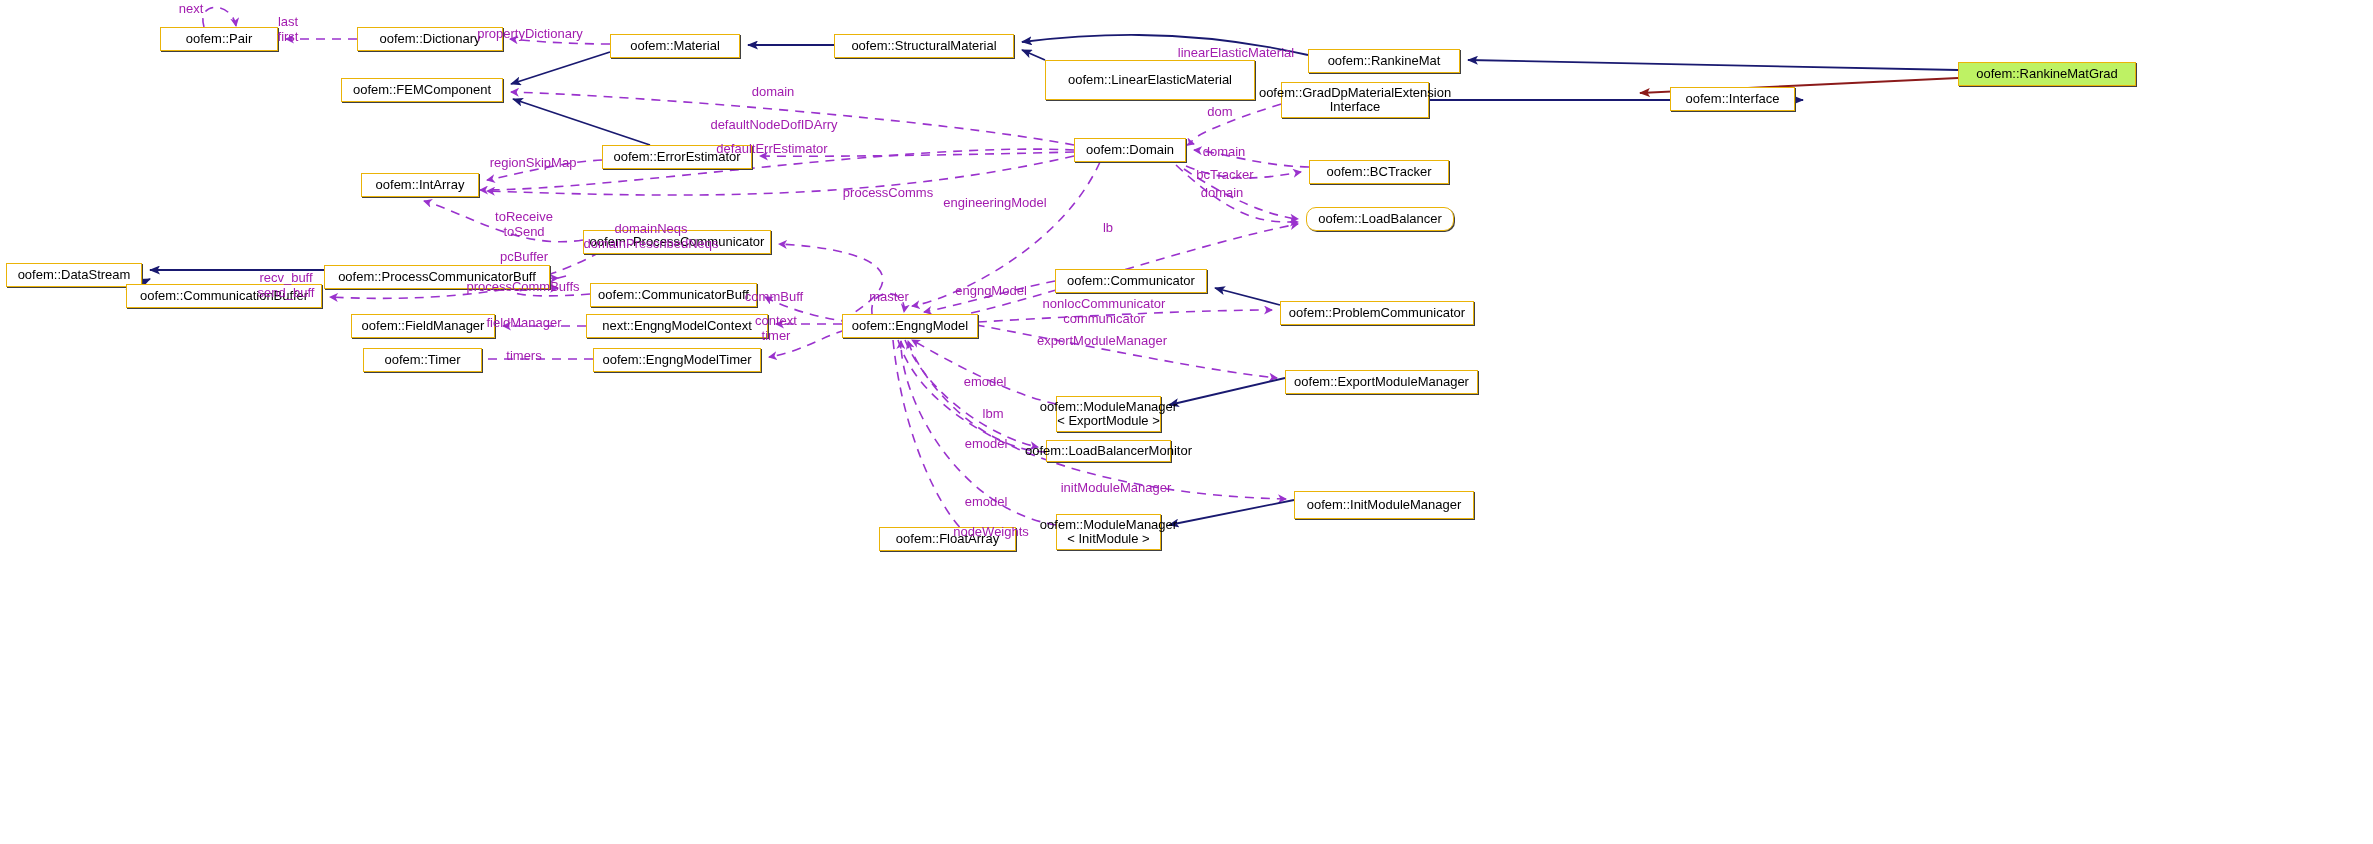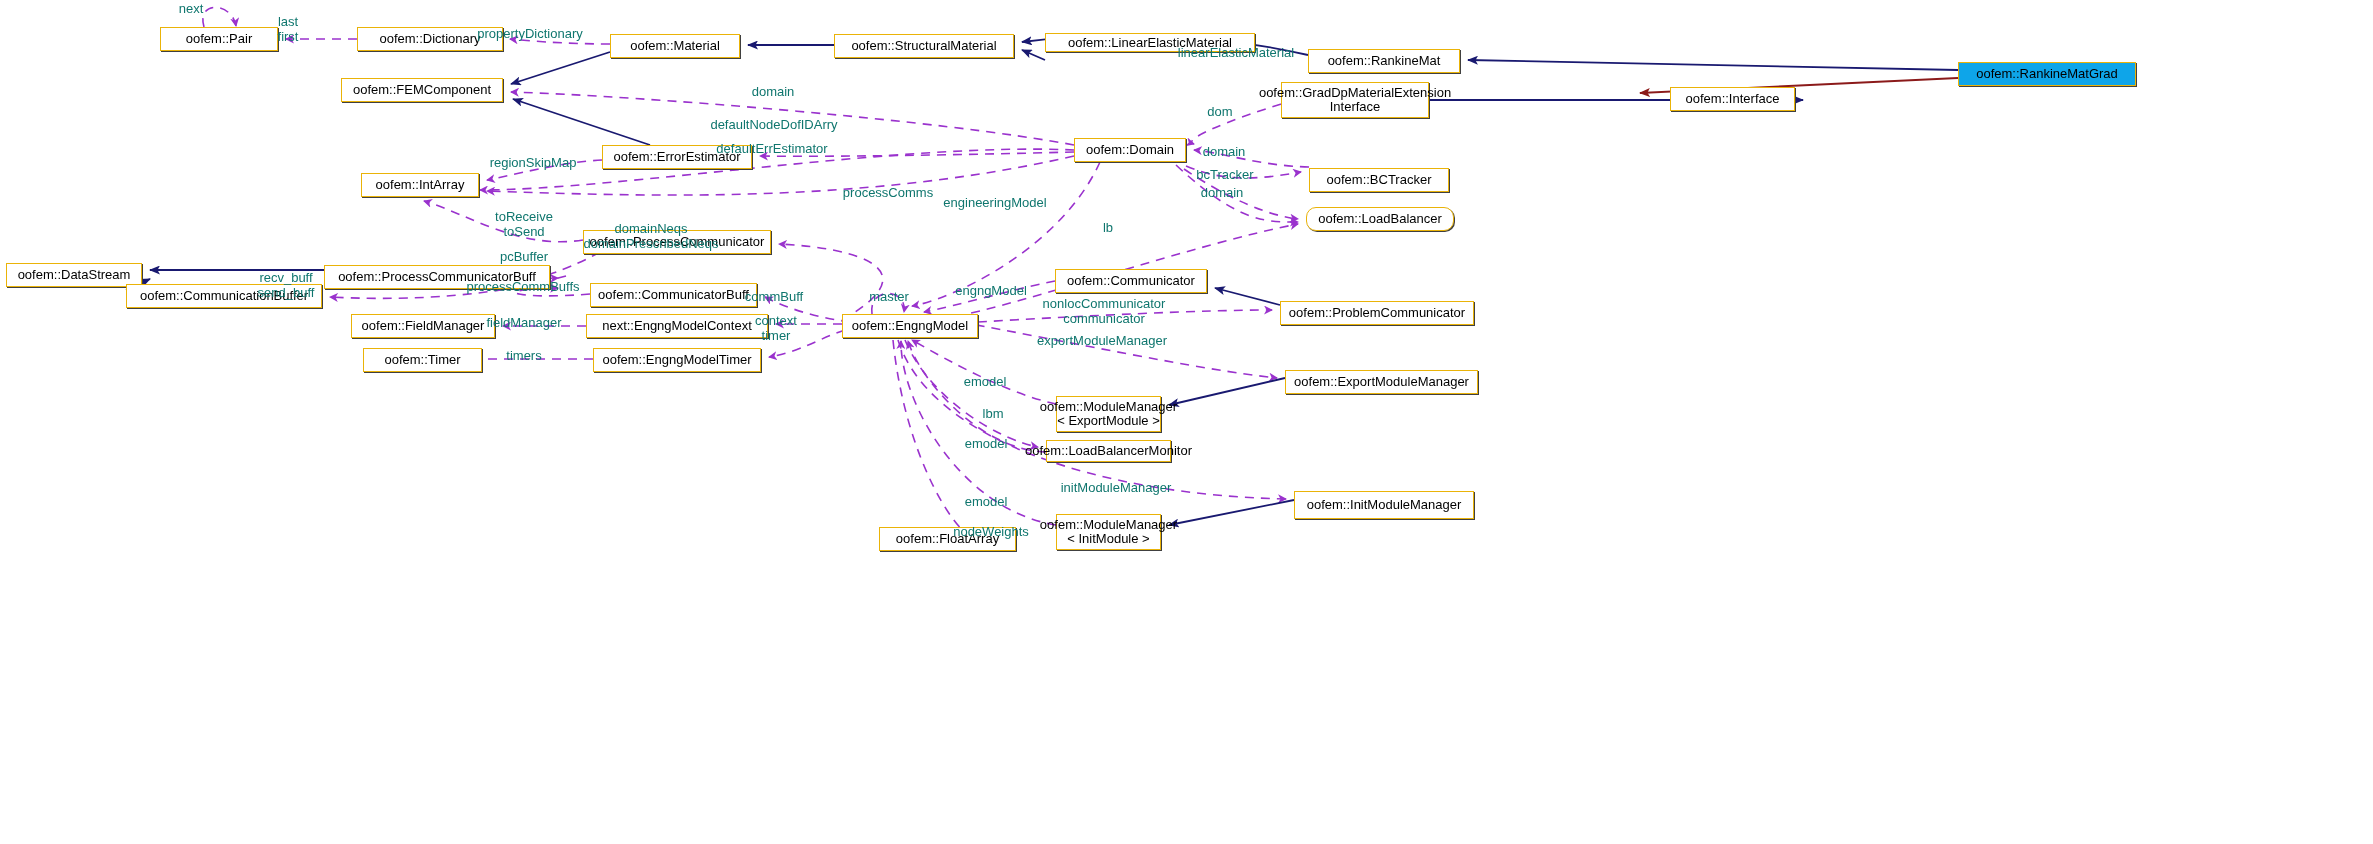--- a/index.html
+++ b/index.html
@@ -33,27 +33,27 @@
     font-size: 13px;
     line-height: 14px;
     display: flex;
     align-items: center;
     justify-content: center;
     text-align: center;
     white-space: pre-line;
     box-shadow: 1px 1px 0 0 #404040;
   }
   .node.highlight {
-    background: #0ea5e9;
+    background: #bef264;
   }
   .edge-label {
     position: absolute;
     font-size: 13px;
     line-height: 15px;
-    color: #0f766e;
+    color: #a21caf;
     white-space: pre-line;
     text-align: center;
     transform: translateX(-50%);
     pointer-events: none;
   }
 </style>
 </head>
 <body>
 
 <div id="diagram">
@@ -174,30 +174,30 @@
 
       <path d="M1958,78 L1640,93"></path>
     </g>
   </svg>
 
   <div id="nodes">
       <div class="node" style="left: 160px; top: 27px; width: 118px; height: 24px;">oofem::Pair</div>
       <div class="node" style="left: 357px; top: 27px; width: 146px; height: 24px;">oofem::Dictionary</div>
       <div class="node" style="left: 610px; top: 34px; width: 130px; height: 24px;">oofem::Material</div>
       <div class="node" style="left: 834px; top: 34px; width: 180px; height: 24px;">oofem::StructuralMaterial</div>
-      <div class="node" style="left: 1045px; top: 33px; width: 210px; height: 19px;">oofem::LinearElasticMaterial</div>
+      <div class="node" style="left: 1045px; top: 60px; width: 210px; height: 40px;">oofem::LinearElasticMaterial</div>
       <div class="node" style="left: 1308px; top: 49px; width: 152px; height: 24px;">oofem::RankineMat</div>
       <div class="node highlight" style="left: 1958px; top: 62px; width: 178px; height: 24px;">oofem::RankineMatGrad</div>
       <div class="node" style="left: 341px; top: 78px; width: 162px; height: 24px;">oofem::FEMComponent</div>
       <div class="node" style="left: 1670px; top: 87px; width: 125px; height: 24px;">oofem::Interface</div>
       <div class="node" style="left: 1281px; top: 82px; width: 148px; height: 36px;">oofem::GradDpMaterialExtension
 Interface</div>
       <div class="node" style="left: 1074px; top: 138px; width: 112px; height: 24px;">oofem::Domain</div>
       <div class="node" style="left: 602px; top: 145px; width: 150px; height: 24px;">oofem::ErrorEstimator</div>
-      <div class="node" style="left: 1309px; top: 160px; width: 140px; height: 24px; margin-top: 8px;">oofem::BCTracker</div>
+      <div class="node" style="left: 1309px; top: 160px; width: 140px; height: 24px;">oofem::BCTracker</div>
       <div class="node" style="left: 361px; top: 173px; width: 118px; height: 24px;">oofem::IntArray</div>
       <div class="node" style="left: 1306px; top: 207px; width: 148px; height: 24px; border-radius: 10px;">oofem::LoadBalancer</div>
       <div class="node" style="left: 583px; top: 230px; width: 188px; height: 24px;">oofem::ProcessCommunicator</div>
       <div class="node" style="left: 6px; top: 263px; width: 136px; height: 24px;">oofem::DataStream</div>
       <div class="node" style="left: 324px; top: 265px; width: 226px; height: 24px;">oofem::ProcessCommunicatorBuff</div>
       <div class="node" style="left: 1055px; top: 269px; width: 152px; height: 24px;">oofem::Communicator</div>
       <div class="node" style="left: 126px; top: 284px; width: 196px; height: 24px;">oofem::CommunicationBuffer</div>
       <div class="node" style="left: 590px; top: 283px; width: 167px; height: 24px;">oofem::CommunicatorBuff</div>
       <div class="node" style="left: 1280px; top: 301px; width: 194px; height: 24px;">oofem::ProblemCommunicator</div>
       <div class="node" style="left: 351px; top: 314px; width: 144px; height: 24px;">oofem::FieldManager</div>

